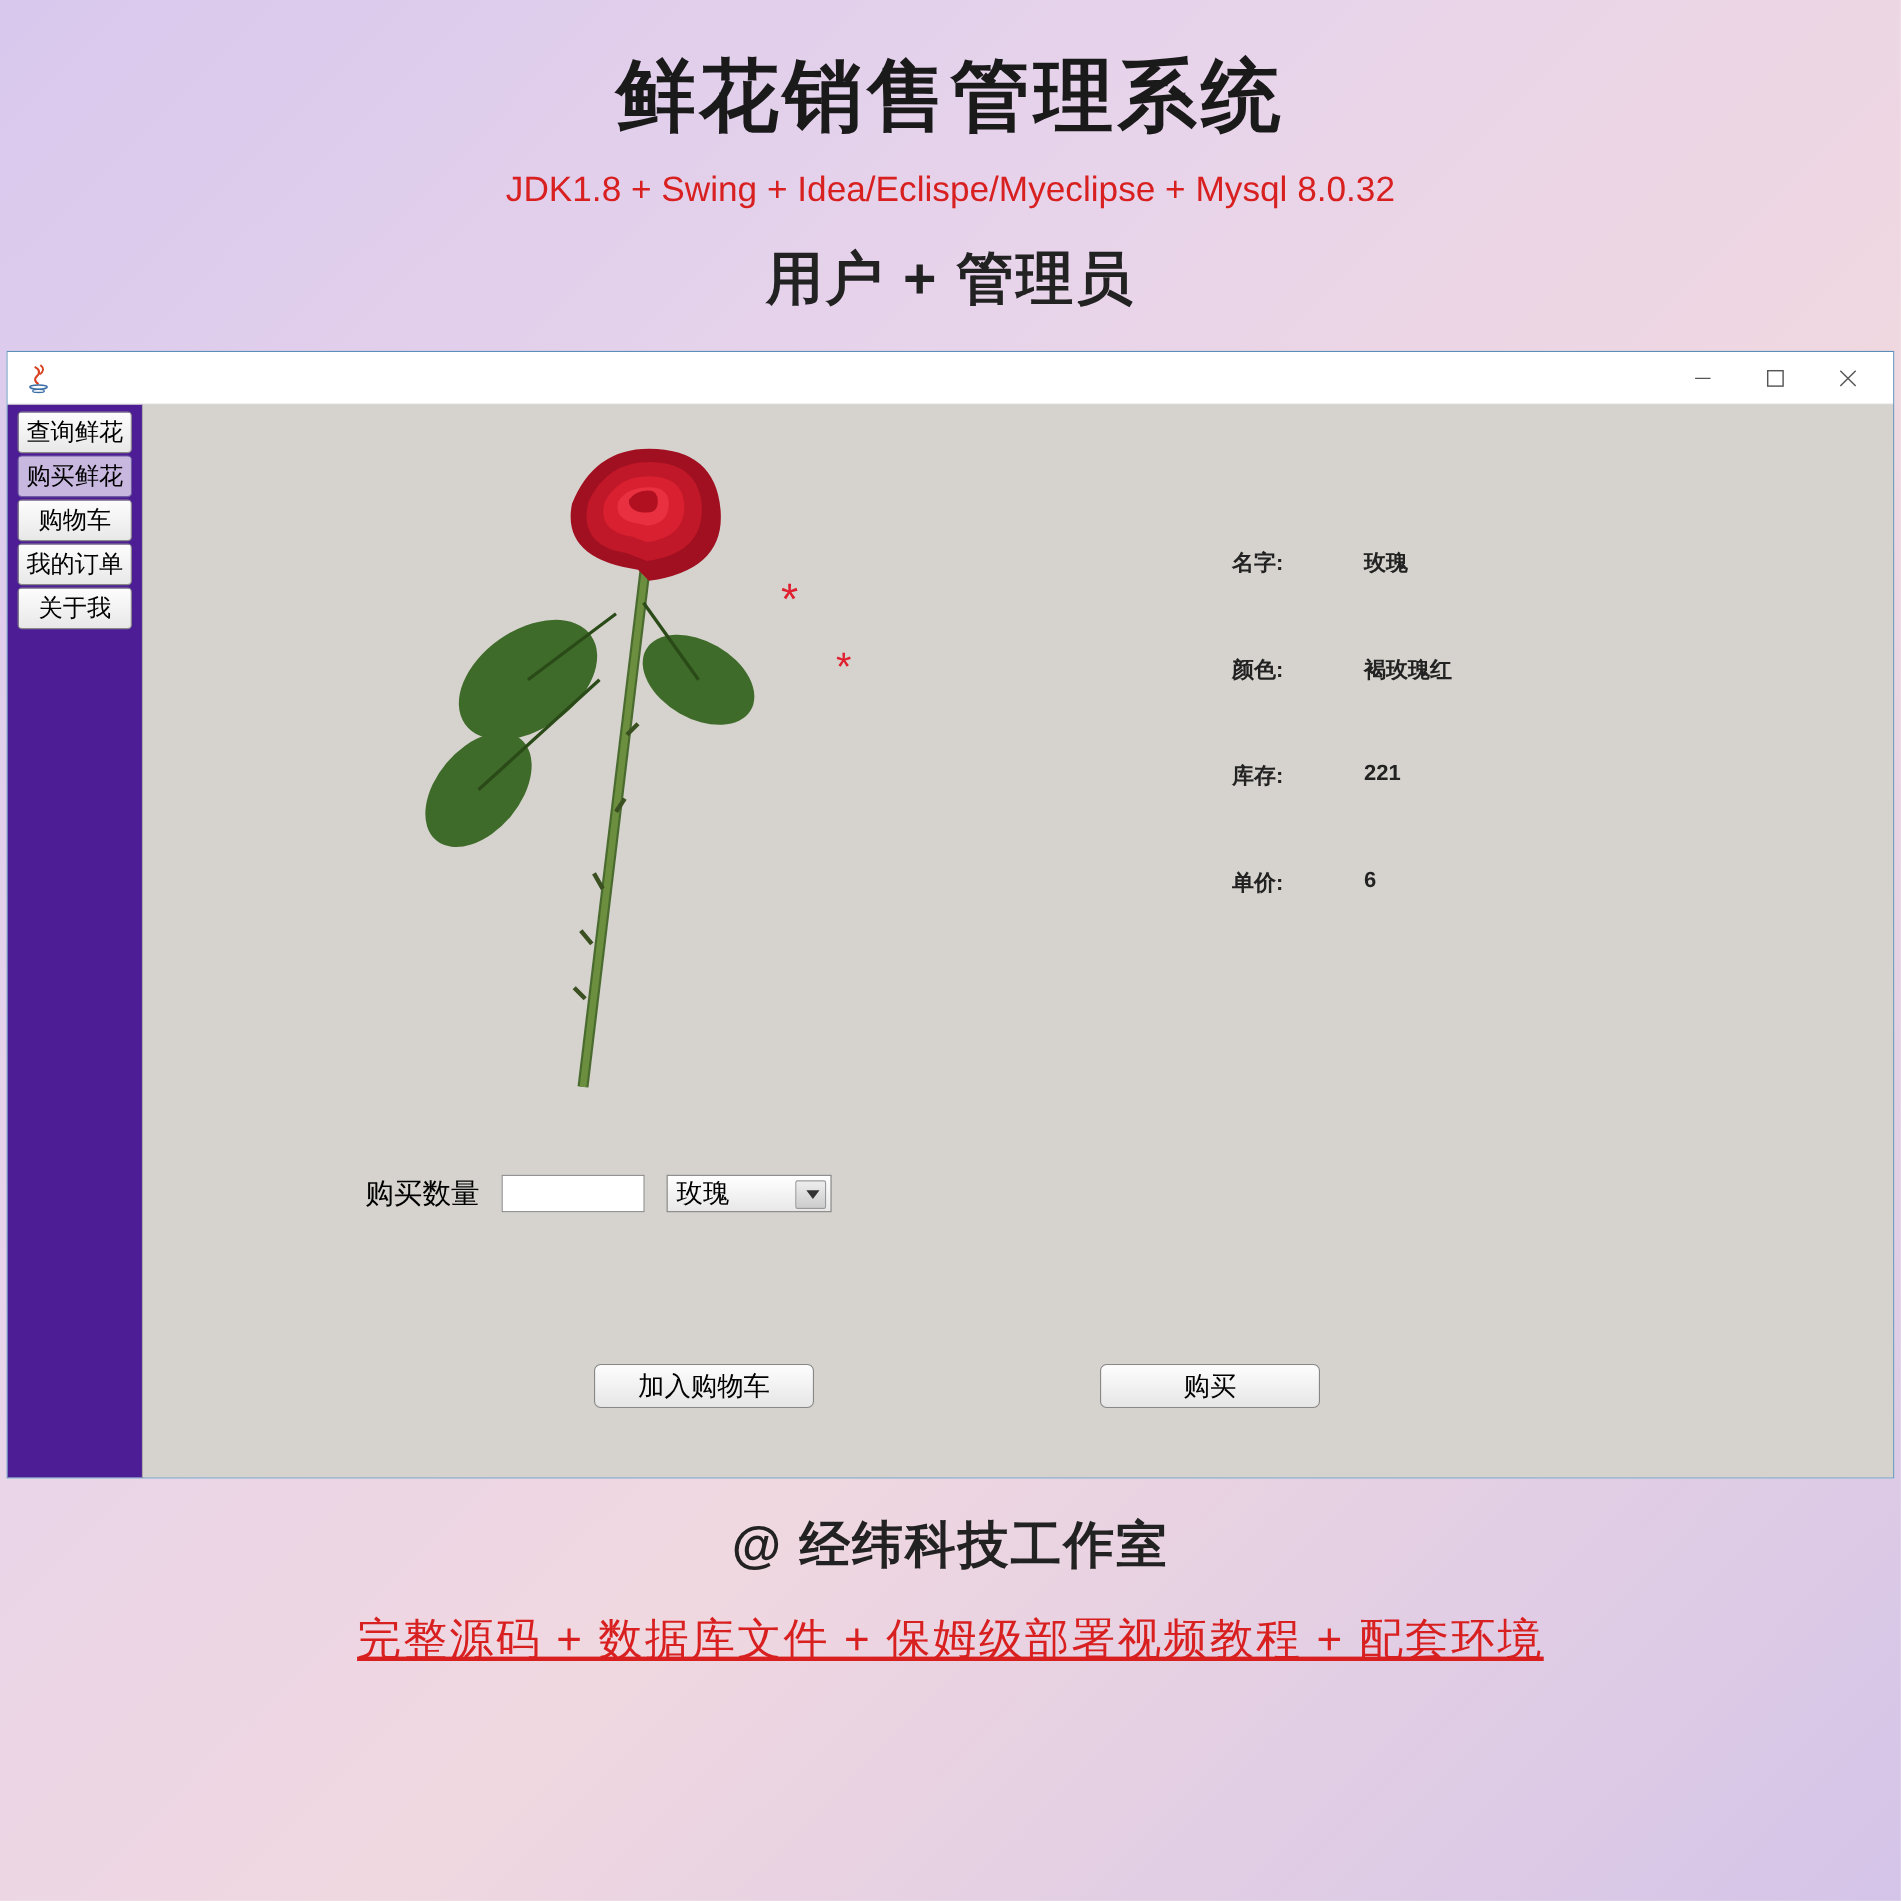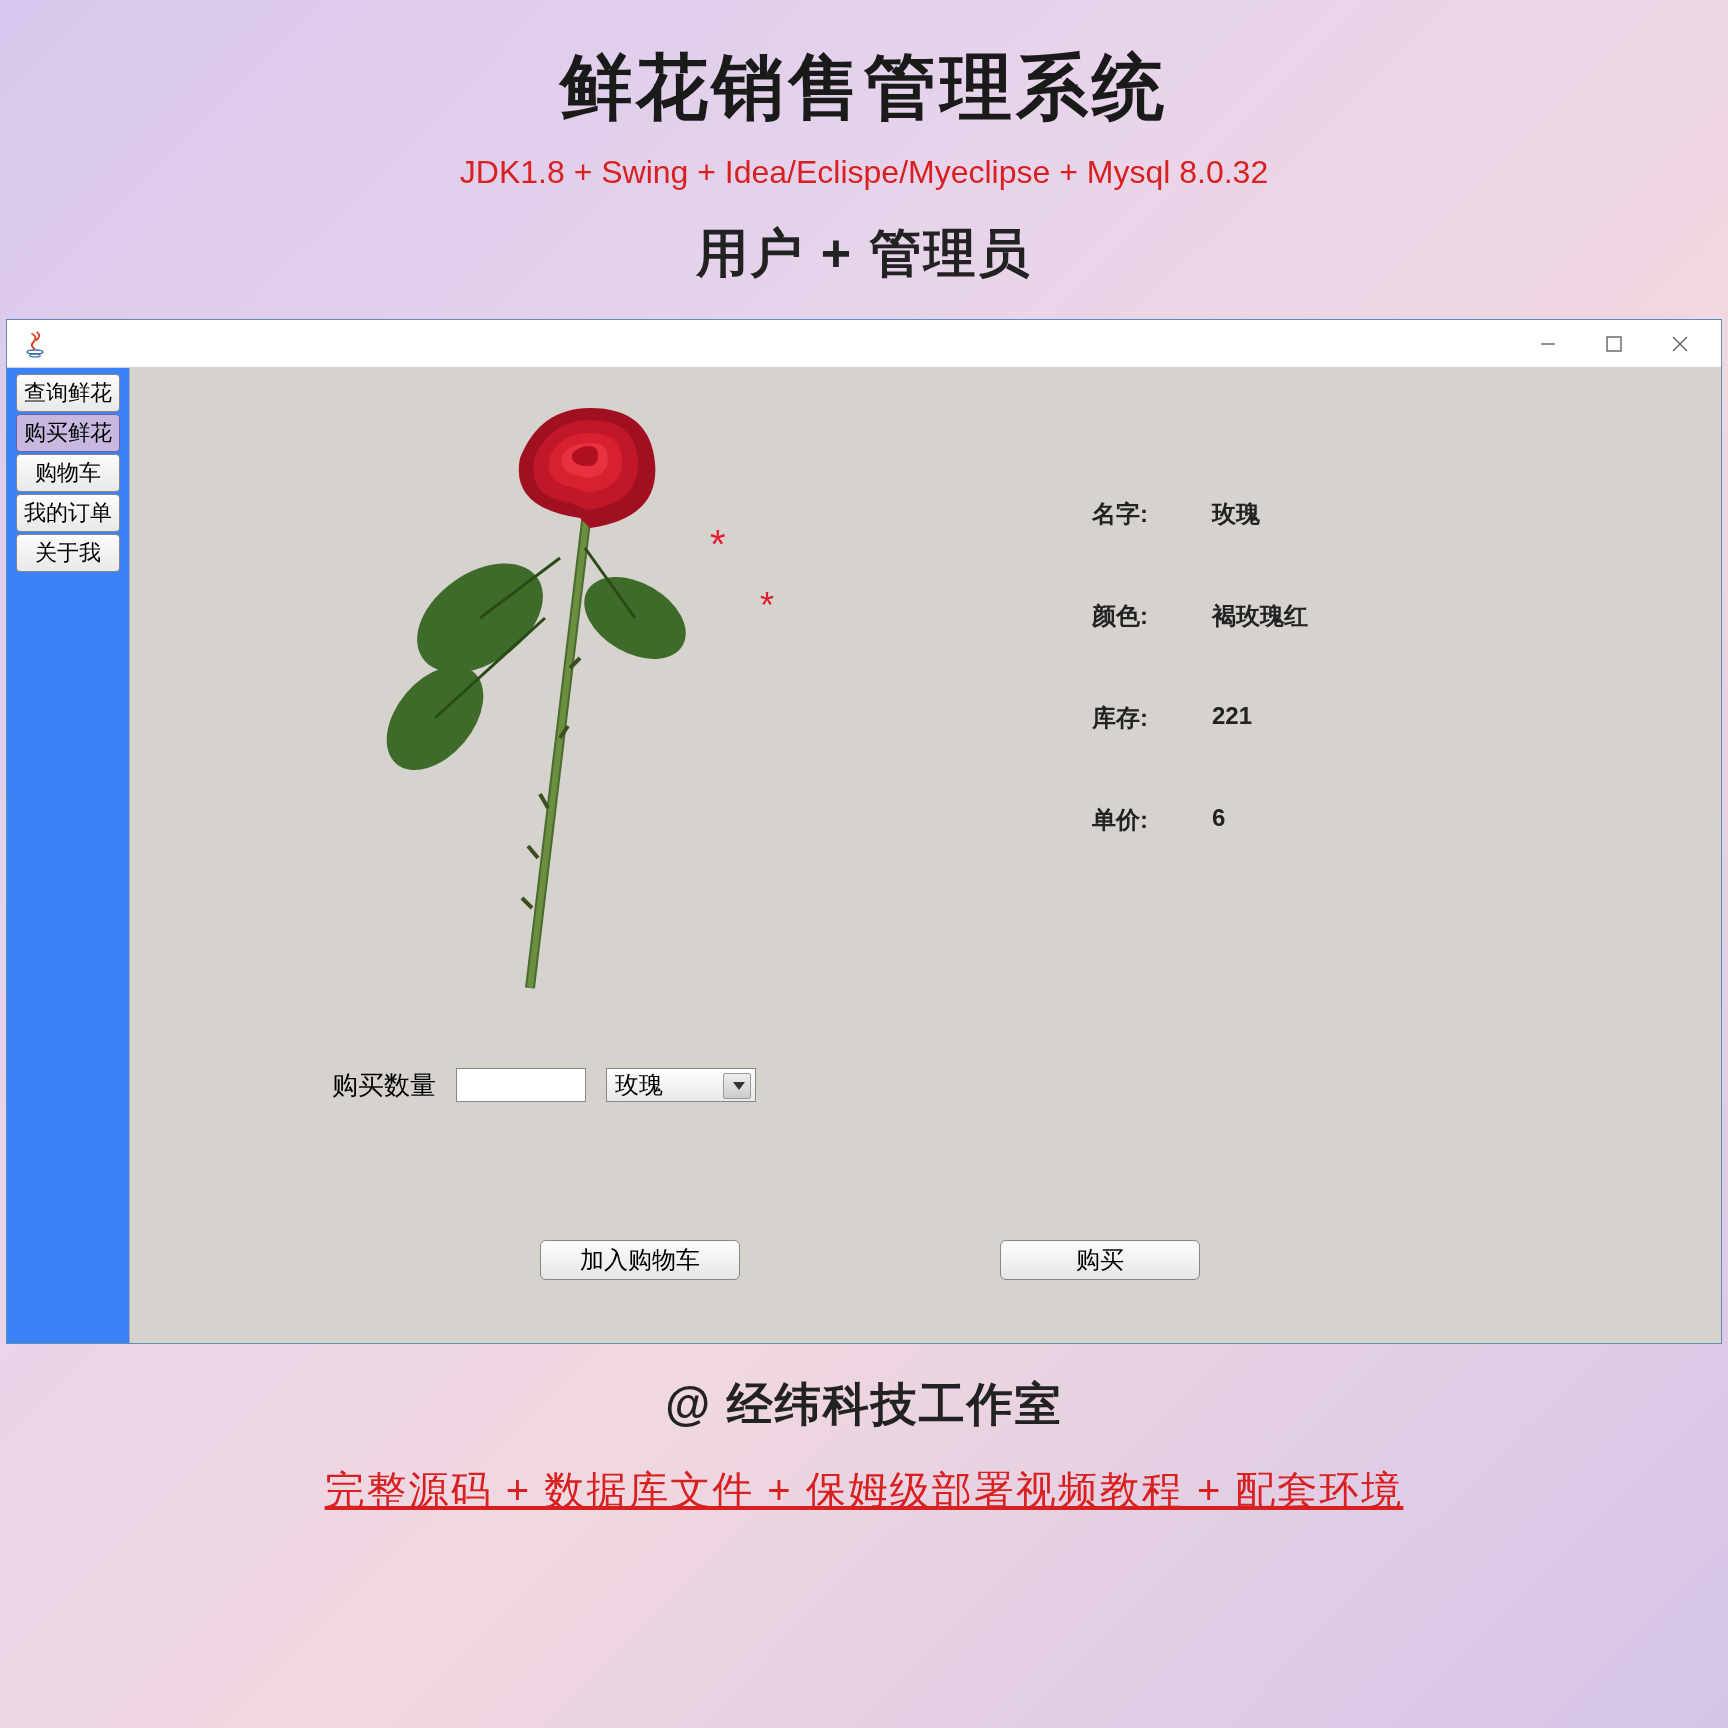--- a/index.html
+++ b/index.html
@@ -22,35 +22,35 @@
   height: 48px; background: #fff; border-bottom: 1px solid #d0d0d0;
   display: flex; align-items: center; padding: 0 8px;
 }
 .java-icon { width: 28px; height: 28px; margin-left: 6px; }
 .titlebar-spacer { flex: 1; }
 .win-controls { display: flex; gap: 0; }
 .win-btn { width: 66px; height: 44px; display: flex; align-items: center; justify-content: center; }
 .win-btn svg { stroke: #555; stroke-width: 1.3; fill: none; }
 
 .client { display: flex; height: calc(100% - 48px); }
-.sidebar { width: 123px; background: #3b82f6; padding: 6px 9px; border-right: 1px solid #aaa; }
+.sidebar { width: 123px; background: #4c1d95; padding: 6px 9px; border-right: 1px solid #aaa; }
 .side-btn {
   width: 100%; height: 38px; margin-bottom: 2px;
   background: linear-gradient(#fdfdfd, #e8e8e8);
   border: 1px solid #888; border-radius: 4px;
   font-size: 22px; color: #000; display: flex; align-items: center; justify-content: center;
   cursor: pointer;
 }
 .side-btn.active { background: #c8b8e0; border-color: #7060a0; }
 
 .content { flex: 1; background: #d6d3ce; position: relative; }
 
 .rose-img { position: absolute; left: 150px; top: 20px; width: 520px; height: 620px; }
 
-.details { position: absolute; left: 962px; top: 130px; font-size: 24px; color: #222; }
+.details { position: absolute; left: 990px; top: 130px; font-size: 20px; color: #222; }
 .detail-row { display: flex; margin-bottom: 70px; }
 .detail-label { width: 100px; font-weight: 700; }
 .detail-val { font-weight: 700; margin-left: 20px; }
 
 .qty-row { position: absolute; left: 202px; top: 700px; display: flex; align-items: flex-start; gap: 20px; font-size: 26px; }
 .qty-input { width: 130px; height: 34px; border: 1px solid #888; background: #fff; padding: 2px 6px; font-size: 22px; }
 .dropdown {
   width: 150px; height: 34px; border: 1px solid #888; background: linear-gradient(#fff,#e8e8e8);
   display: flex; align-items: center; padding: 0 8px; font-size: 24px; position: relative; cursor: pointer;
 }

